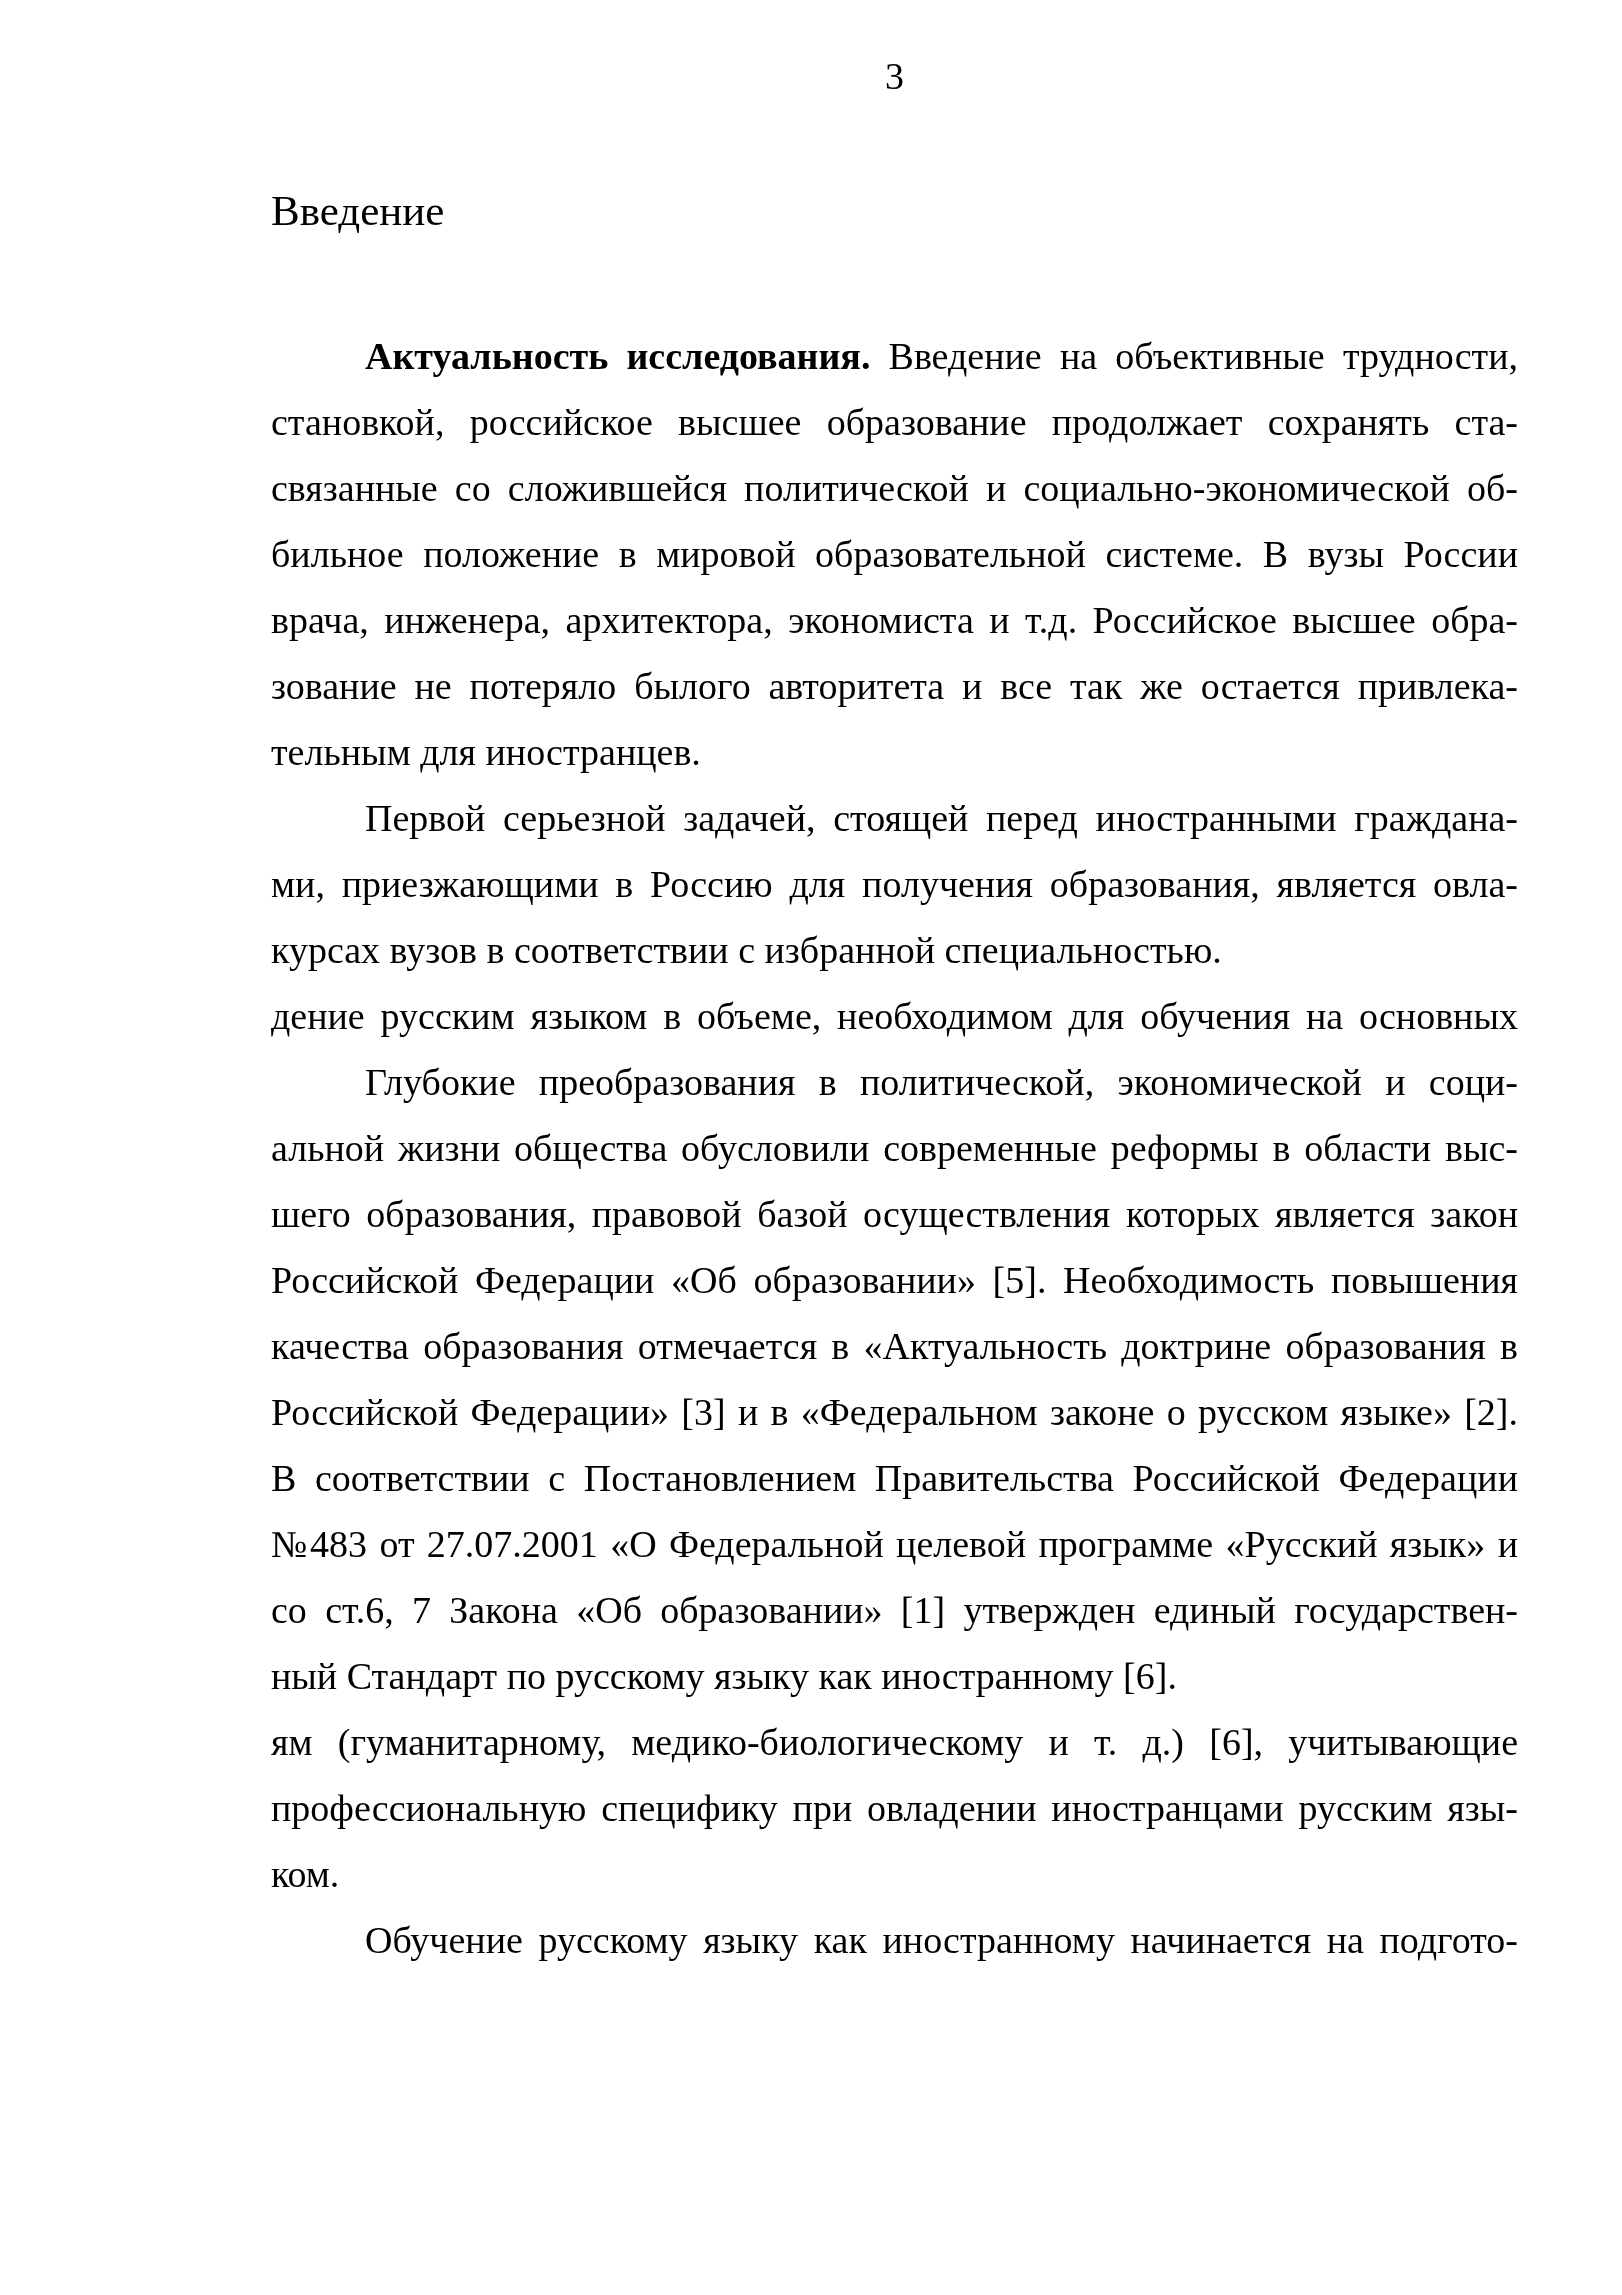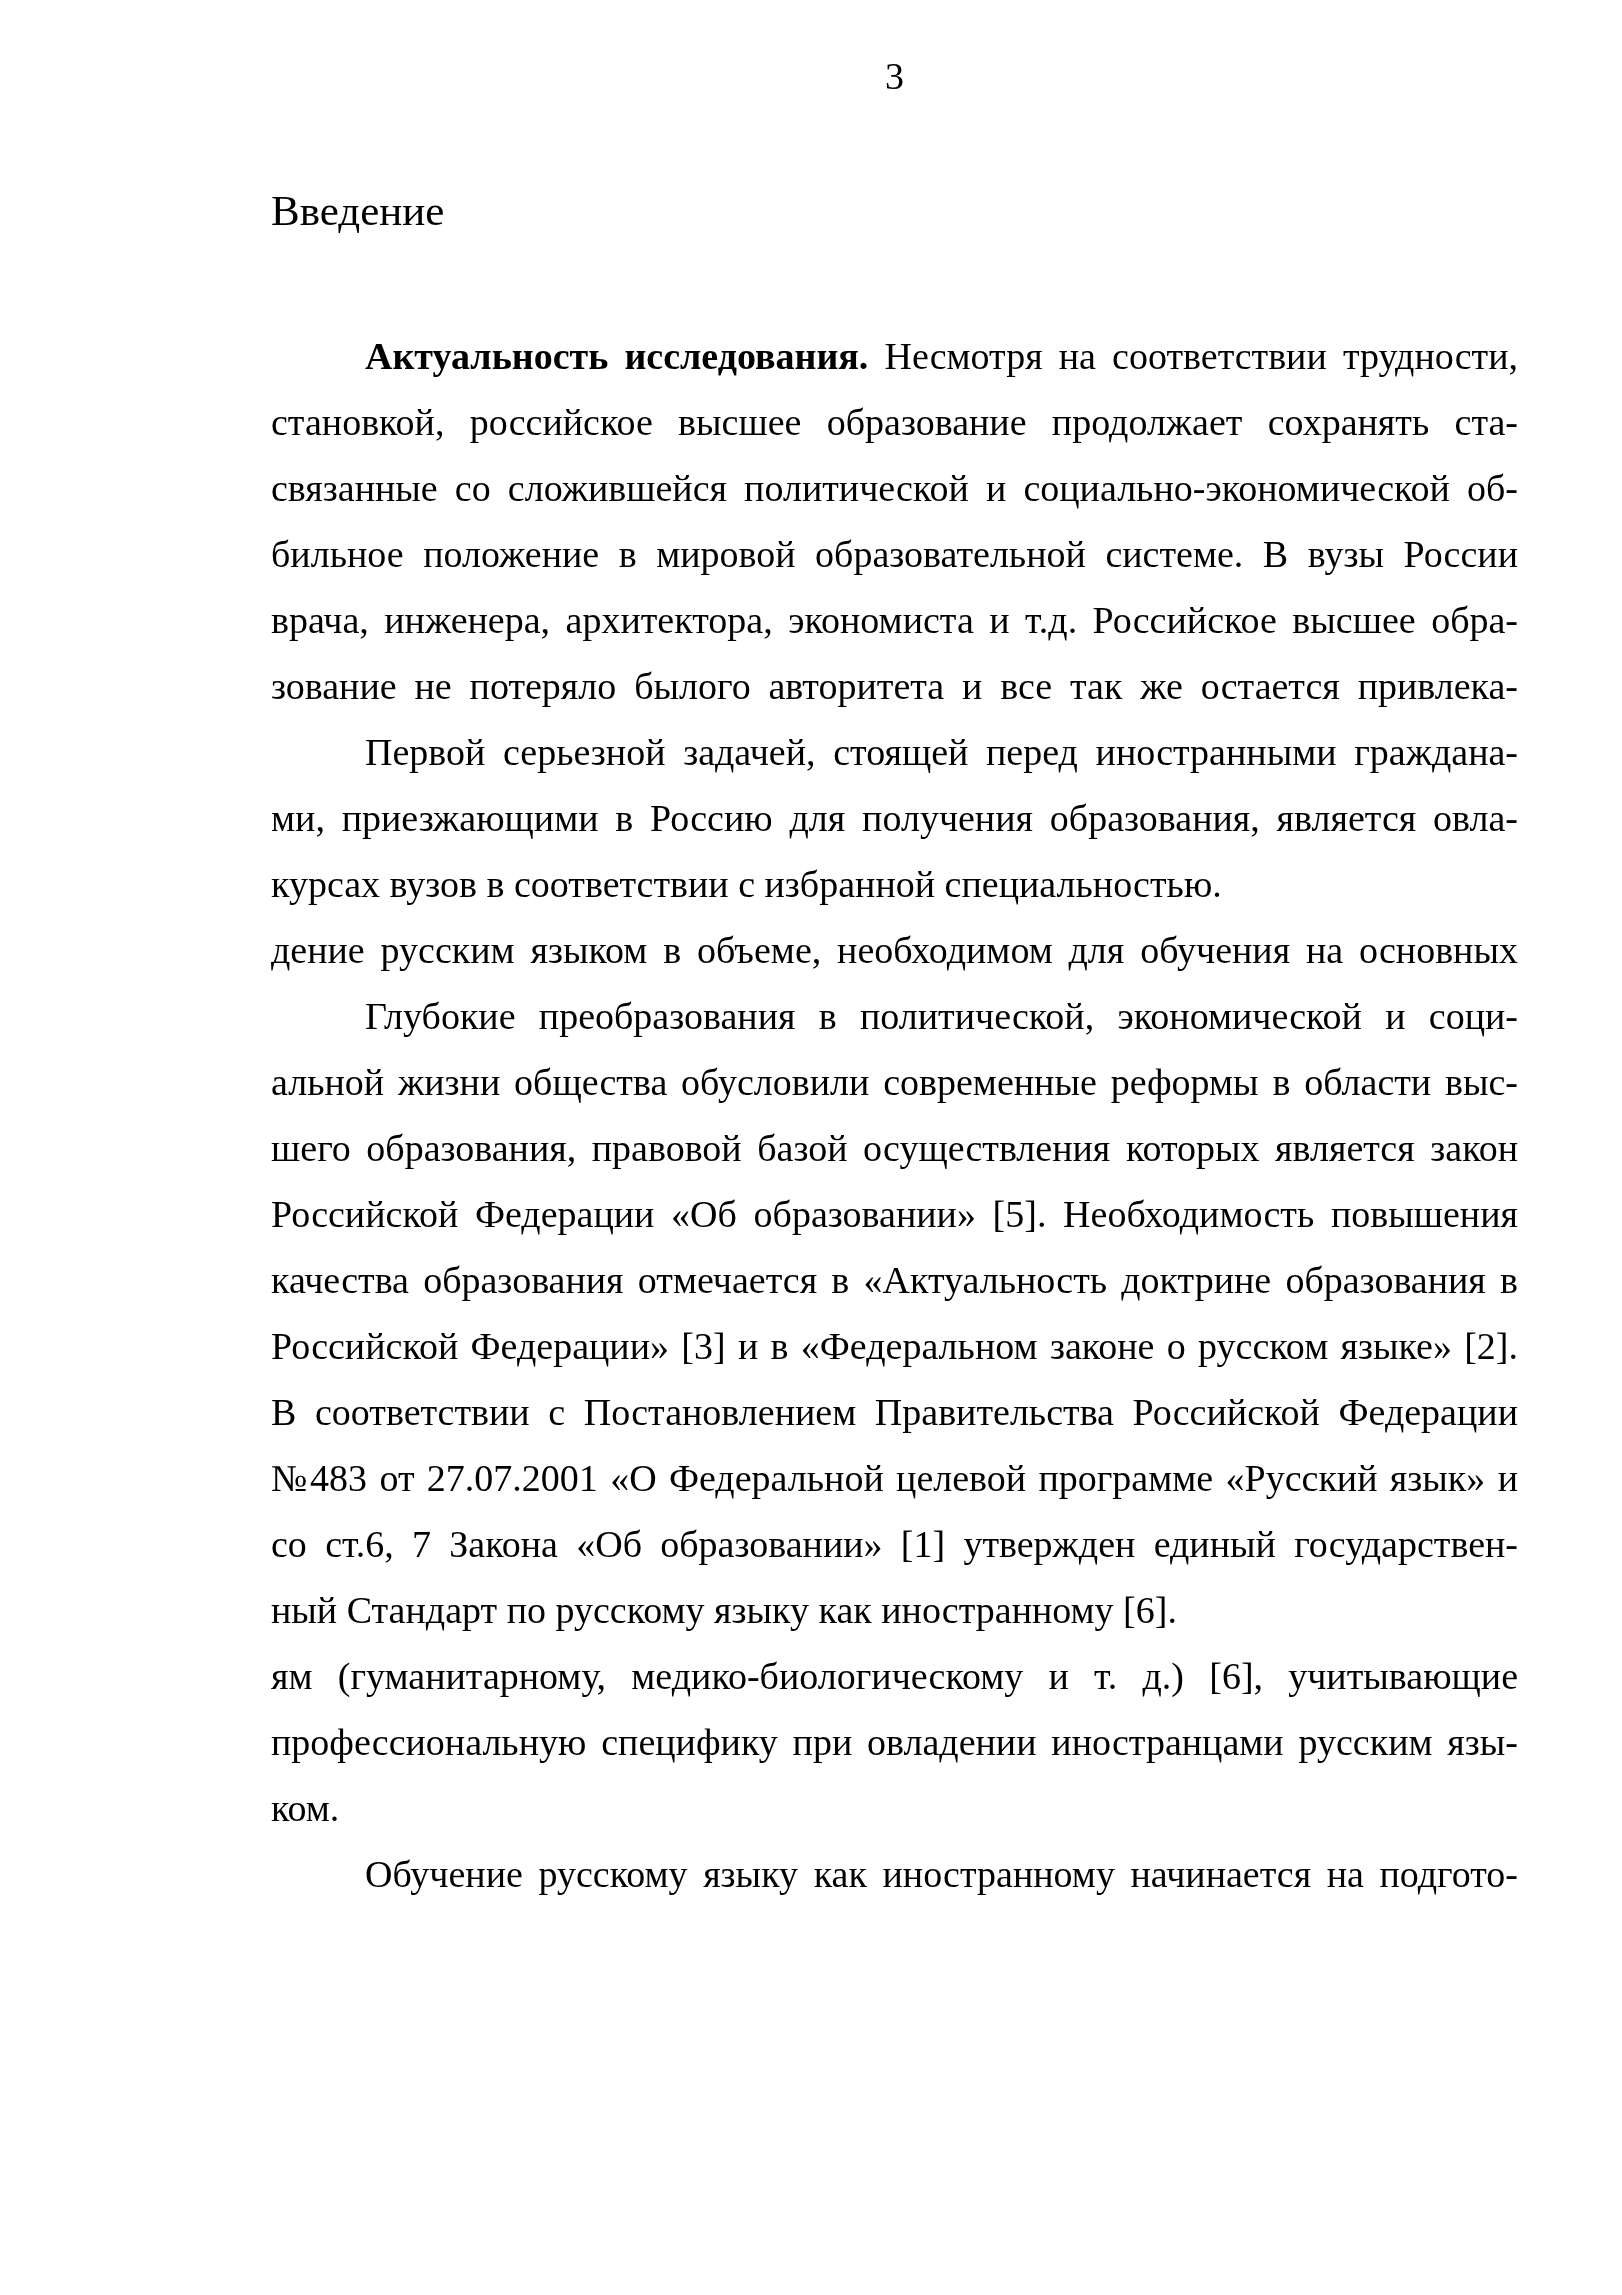--- a/index.html
+++ b/index.html
@@ -60,26 +60,27 @@
 
 <div class="sheet">
 
   <div class="pagenum">3</div>
 
   <div class="doc-title">Введение</div>
 
   <div class="body-text">
 
     <div class="para">
-      <div class="ln j ind"><span class="lead">Актуальность исследования.</span><span> Несмотря на соответствии трудности,</span></div>
+      <div class="ln j ind"><span class="lead">Актуальность исследования.</span><span> Введение на объективные трудности,</span></div>
       <div class="ln j">становкой, российское высшее образование продолжает сохранять ста-</div>
       <div class="ln j">связанные со сложившейся политической и социально-экономической об-</div>
       <div class="ln j">бильное положение в мировой образовательной системе. В вузы России</div>
       <div class="ln j">врача, инженера, архитектора, экономиста и т.д. Российское высшее обра-</div>
       <div class="ln j">зование не потеряло былого авторитета и все так же остается привлека-</div>
+      <div class="ln">тельным для иностранцев.</div>
     </div>
 
     <div class="para">
       <div class="ln j ind">Первой серьезной задачей, стоящей перед иностранными граждана-</div>
       <div class="ln j">ми, приезжающими в Россию для получения образования, является овла-</div>
       <div class="ln">курсах вузов в соответствии с избранной специальностью.</div>
       <div class="ln j">дение русским языком в объеме, необходимом для обучения на основных</div>
     </div>
 
     <div class="para">

